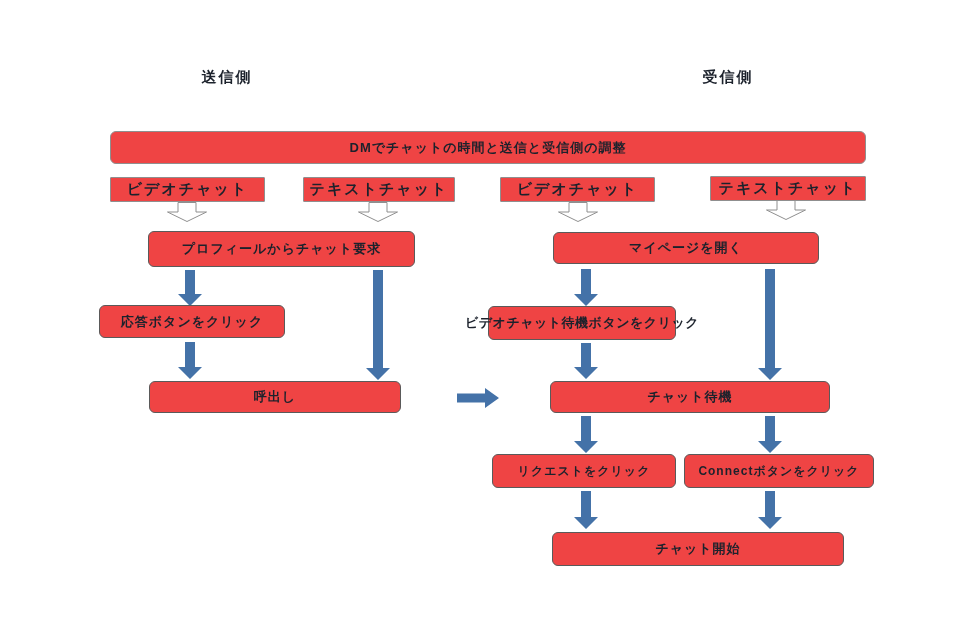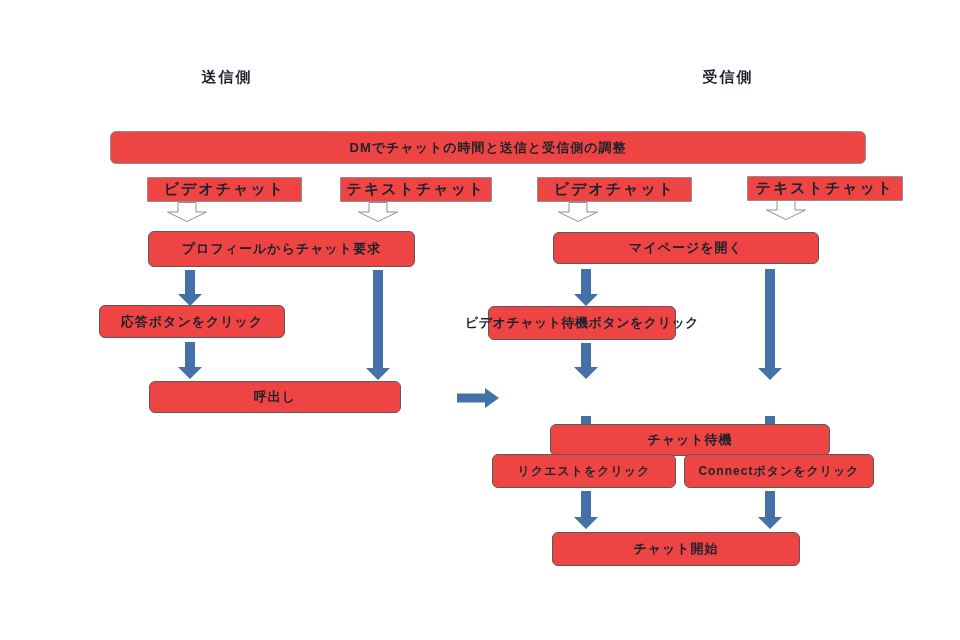--- a/index.html
+++ b/index.html
@@ -14,21 +14,21 @@
     text-align:center;width:100px;
   }
   .box{
     position:absolute;display:flex;align-items:center;justify-content:center;
     background:#ef4444;font-weight:bold;letter-spacing:1px;text-align:center;
     box-sizing:border-box;white-space:nowrap;
   }
   .square{border:1px solid var(--box-border,#8f8f8f);border-radius:1px;}
   .dm{border:1px solid var(--box-border,#8f8f8f);border-radius:6px;}
   .rounded{border:1px solid var(--rounded-box-border,#5a5a5a);border-radius:6px;}
-  .fs15{font-size:15px;letter-spacing:2px;margin-left:37px;}
+  .fs15{font-size:15px;letter-spacing:2px;}
   .fs13{font-size:13px;}
   .fs12{font-size:12px;}
   .fs11{font-size:13px;letter-spacing:.5px;}
   .arrow{position:absolute;line-height:0;}
   .arrow svg{display:block;}
 </style>
 </head>
 <body style="--arrow: #4472A8; --box-border: #8f8f8f; --rounded-box-border: #5a5a5a; --text: #1c222c; --background: #ffffff;">
 
 <div class="hdr" style="left:177px;top:68px;">送信側</div>
@@ -113,24 +113,24 @@
 <div class="arrow arrow-v" style="left:758px;top:491px;width:24px;height:38px;">
     <svg width="24" height="38" viewBox="0 0 24 38">
       <polygon fill="#4472A8" points="7,0 17,0 17,26 24,26 12,38 0,26 7,26"></polygon>
     </svg>
   </div>
 
 <div class="box rounded fs13" style="left:99px;top:305px;width:186px;height:33px;">応答ボタンをクリック</div>
 <div class="box rounded fs11" style="left:488px;top:306px;width:188px;height:34px;">ビデオチャット待機ボタンをクリック</div>
 
 <div class="box rounded fs13" style="left:149px;top:381px;width:252px;height:32px;">呼出し</div>
-<div class="box rounded fs13" style="left:550px;top:381px;width:280px;height:32px;margin-top:43px;">チャット待機</div>
+<div class="box rounded fs13" style="left:550px;top:381px;width:280px;height:32px;">チャット待機</div>
 
 <div class="arrow arrow-h" style="left:457px;top:388px;width:42px;height:20px;">
     <svg width="42" height="20" viewBox="0 0 42 20">
       <polygon fill="#4472A8" points="0,5.5 28,5.5 28,0 42,10 28,20 28,14.5 0,14.5"></polygon>
     </svg>
   </div>
 
 <div class="box rounded fs12" style="left:492px;top:454px;width:184px;height:34px;">リクエストをクリック</div>
 <div class="box rounded fs12" style="left:684px;top:454px;width:190px;height:34px;">Connectボタンをクリック</div>
 
-<div class="box rounded fs13" style="left:552px;top:532px;width:248px;height:34px;">チャット開始</div>
+<div class="box rounded fs13" style="left:552px;top:532px;width:292px;height:34px;">チャット開始</div>
 
 </body></html>

